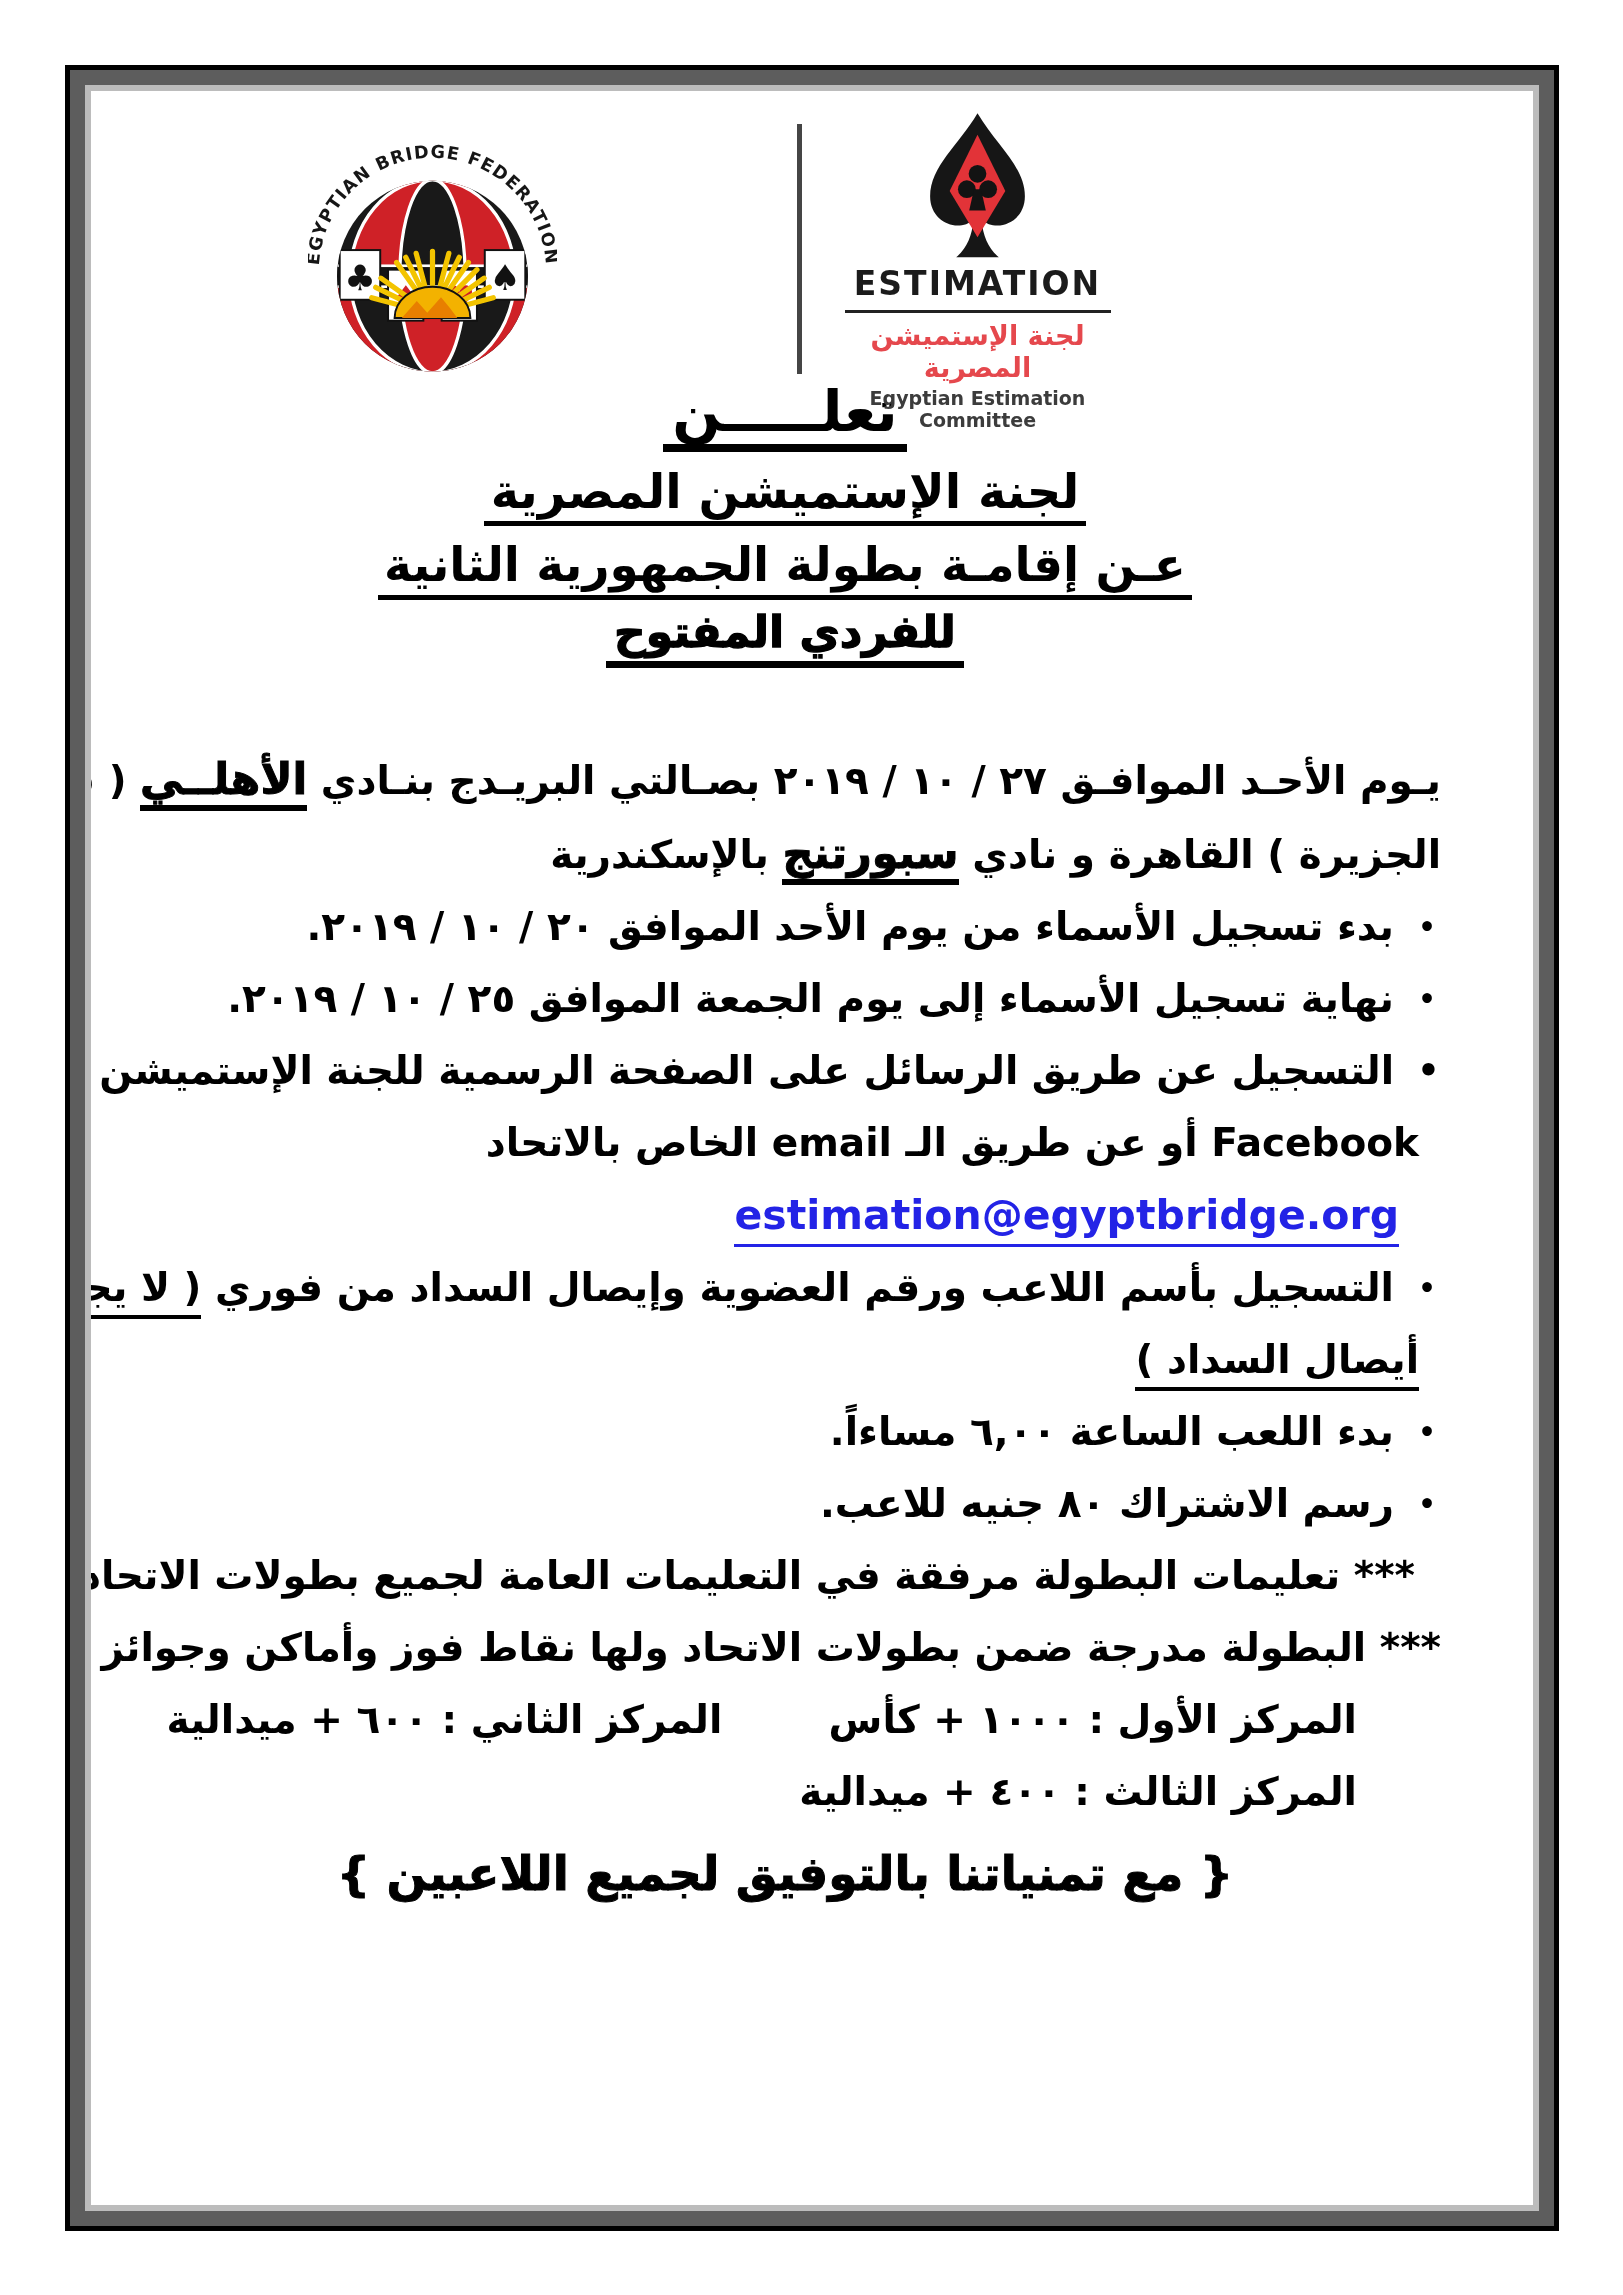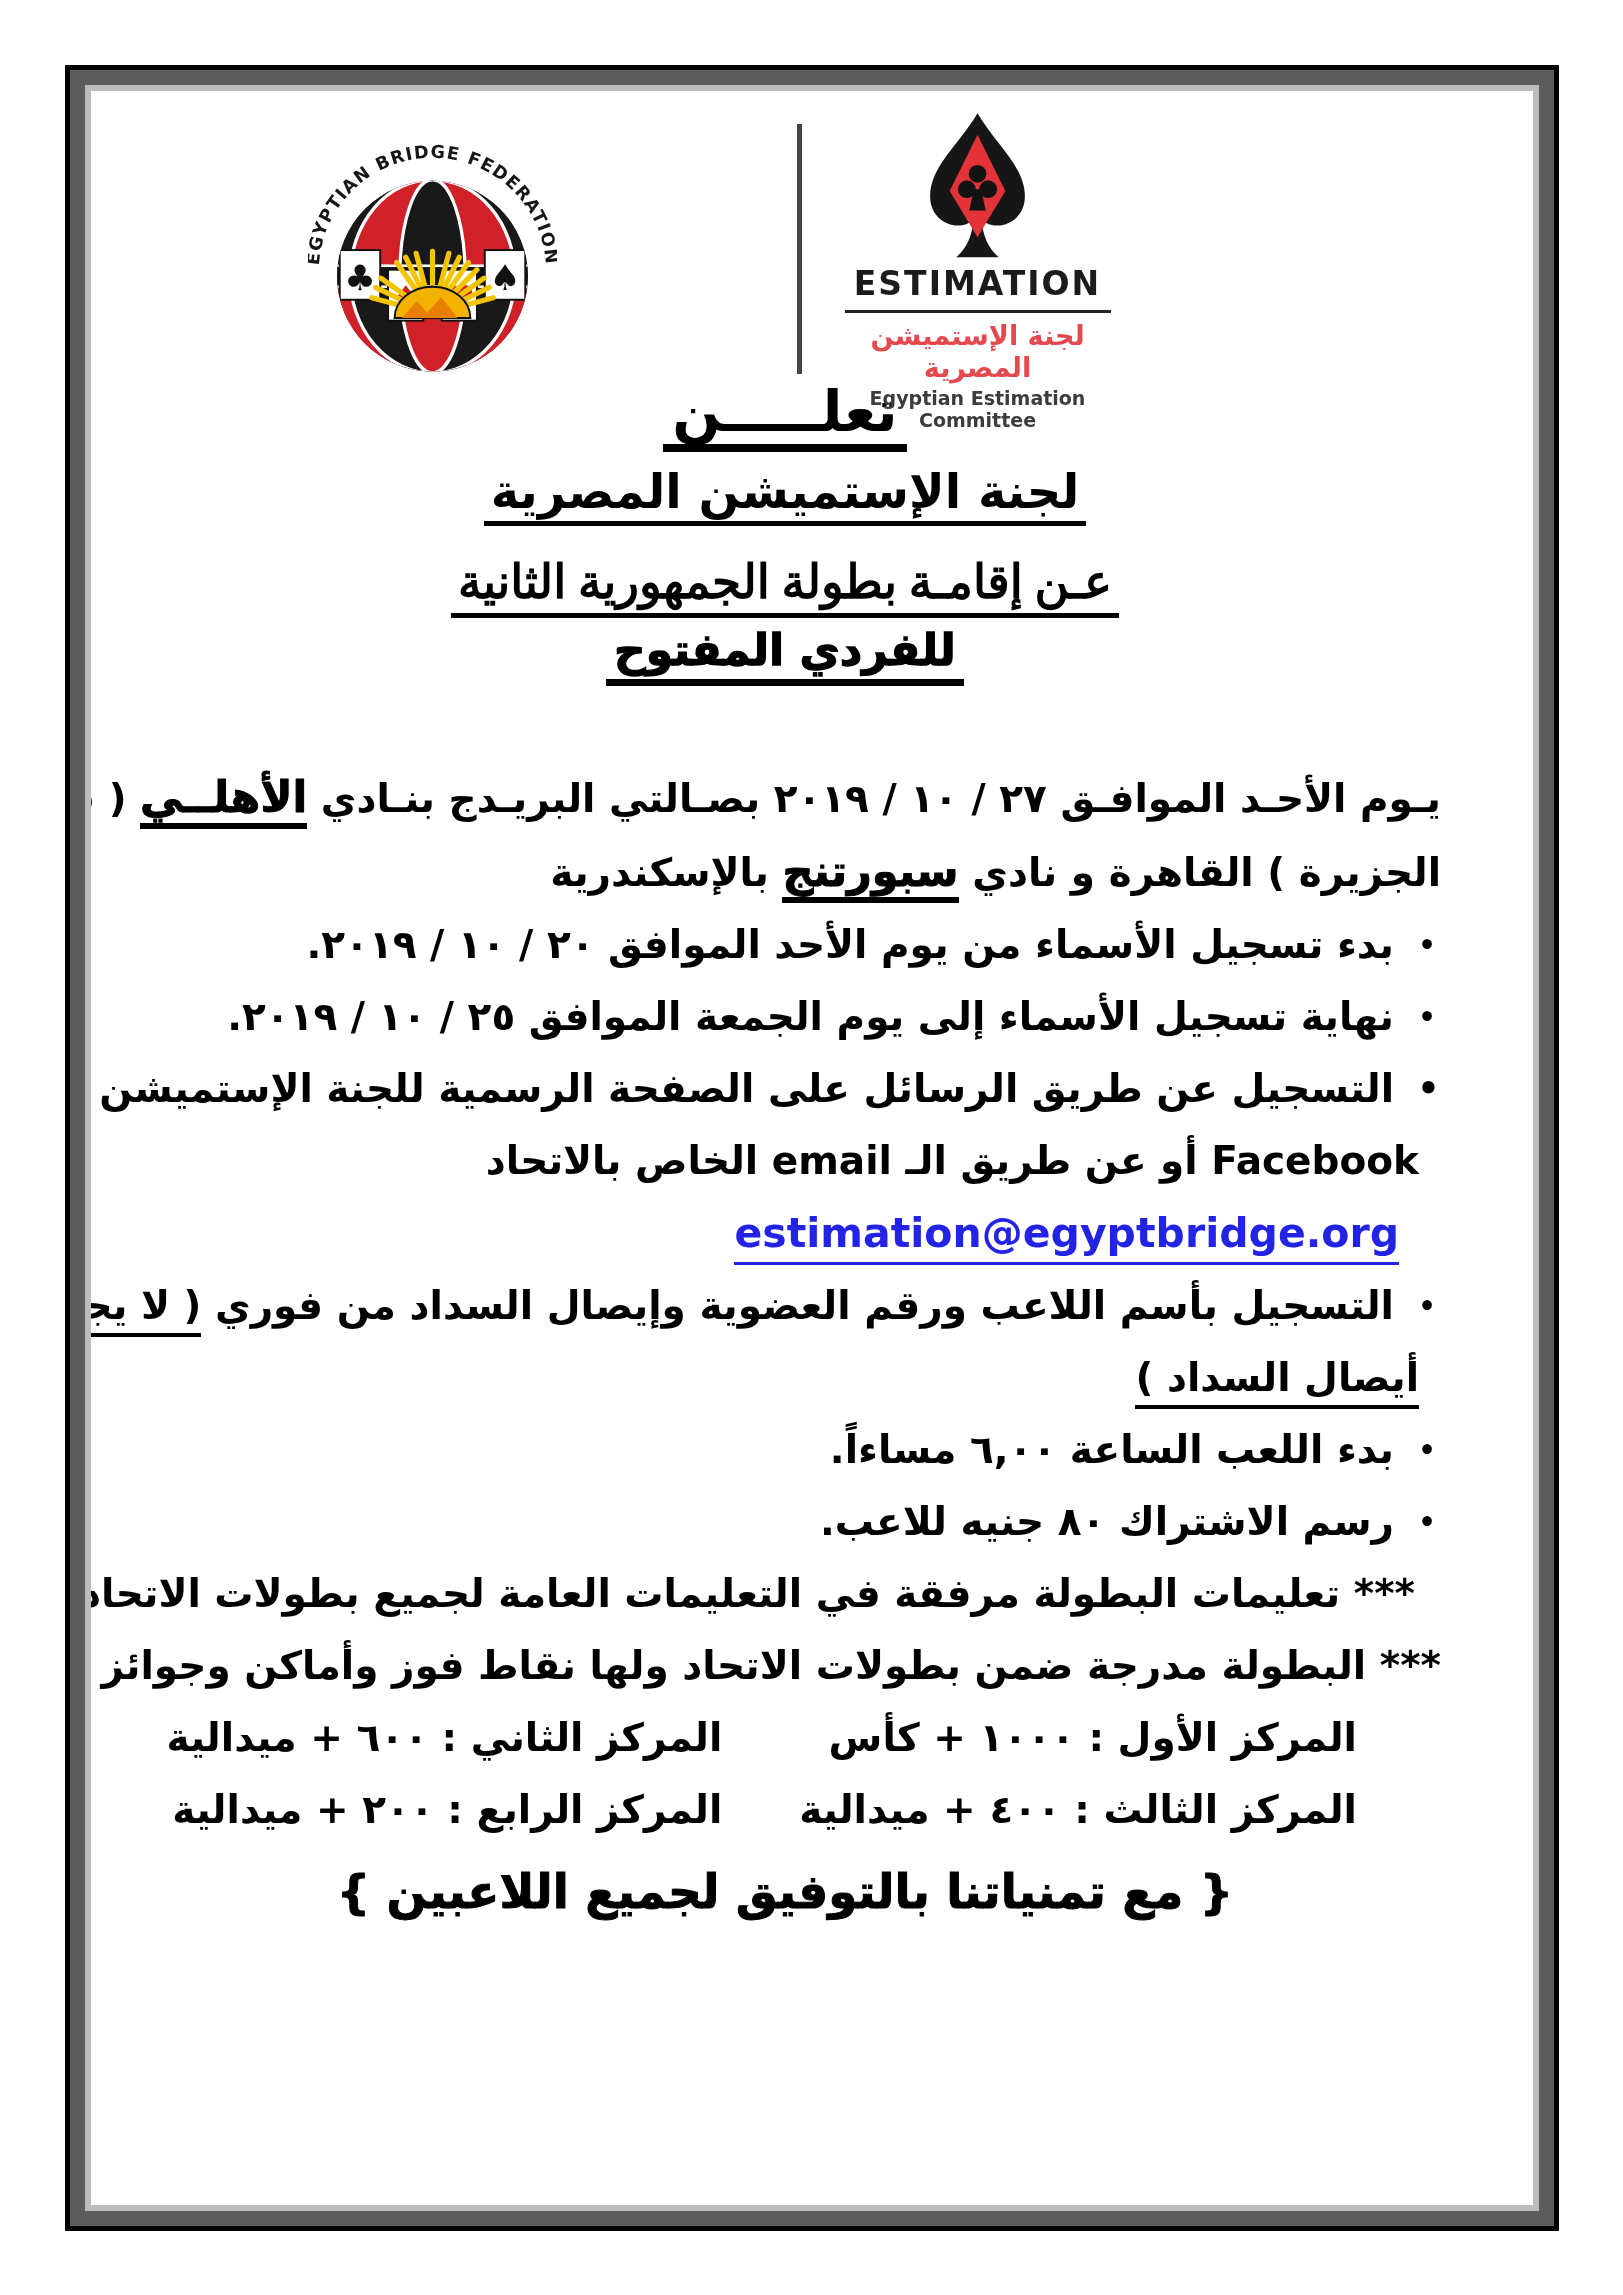--- a/index.html
+++ b/index.html
@@ -23,21 +23,21 @@
   .est-rule  { height:3.3px; background:#222; margin:7.9px 27.5px 6.5px; }
   .est-ar    { font-size:27px; font-weight:bold; color:#e5484d; line-height:1.2; }
   .est-en    { font-size:19px; font-weight:bold; color:#3c3c3c; margin-top:2.6px; }
 
   
   .titles { text-align:center; direction:rtl; }
   .t-row { line-height:0; }
   .t-row span { display:inline-block; line-height:1.0; color:#000; font-weight:bold; }
   .t-announce  { font-size:57px; padding:0 9.2px 3.9px; border-bottom:8.5px solid #000; }
   .t-committee { font-size:48px;  padding:0 6.5px 6.5px; border-bottom:5.9px solid #000; margin-top:14.4px; line-height:1.05; }
-  .t-about     { font-size:47px;  padding:0 6.5px 6.5px; border-bottom:5.2px solid #000; margin-top:33px; line-height:1.05;font-family:Liberation Serif, serif; }
+  .t-about     { font-size:47px;  padding:0 6.5px 6.5px; border-bottom:5.2px solid #000; margin-top:15px; line-height:1.05; }
   .t-event     { font-size:44px;  padding:0 7.9px 6.5px; border-bottom:7.2px solid #000; margin-top:10.5px; line-height:1.05; -webkit-text-stroke:1.3px #000; }
 
   
   .body { direction:rtl; text-align:right; font-size:39px; font-weight:bold; color:#000;
           line-height:72px; margin-top:75px; }
   .jline { text-align:justify; text-align-last:justify; white-space:nowrap; }
   .nw { white-space:nowrap; }
   .club { font-size:43px; border-bottom:6.5px solid #000; padding-bottom:1.3px;text-align:right; -webkit-text-stroke:1px #000; }
   .bullet { position:relative; padding-right:47px; }
   .dot { position:absolute; right:5.2px; top:0; line-height:72px; font-size:27.5px; }
@@ -158,21 +158,20 @@
             <div class="bullet nw"><span class="dot">•</span><span>بدء اللعب الساعة ٦,٠٠ مساءاً.</span></div>
             <div class="bullet nw"><span class="dot">•</span><span>رسم الاشتراك ٨٠ جنيه للاعب.</span></div>
 
             <div class="note1 nw">*** تعليمات البطولة مرفقة في التعليمات العامة لجميع بطولات الاتحاد .</div>
             <div class="jline">*** البطولة مدرجة ضمن بطولات الاتحاد ولها نقاط فوز وأماكن وجوائز ماديـة وعينيـه</div>
 
             <div class="prizes">
               <div class="prize">المركز الأول : ١٠٠٠ + كأس</div>
               <div class="prize prize-left">المركز الثاني : ٦٠٠ + ميدالية</div>
               <div class="prize">المركز الثالث : ٤٠٠ + ميدالية</div>
-              <div class="prize prize-left">المركز الرابع : ٢٠٠ + ميدالية</div>
             </div>
 
             <div class="closing">{ مع تمنياتنا بالتوفيق لجميع اللاعبين }</div>
           </div>
 
         </div>
       </div>
     </div>
   </div>
 </div>

